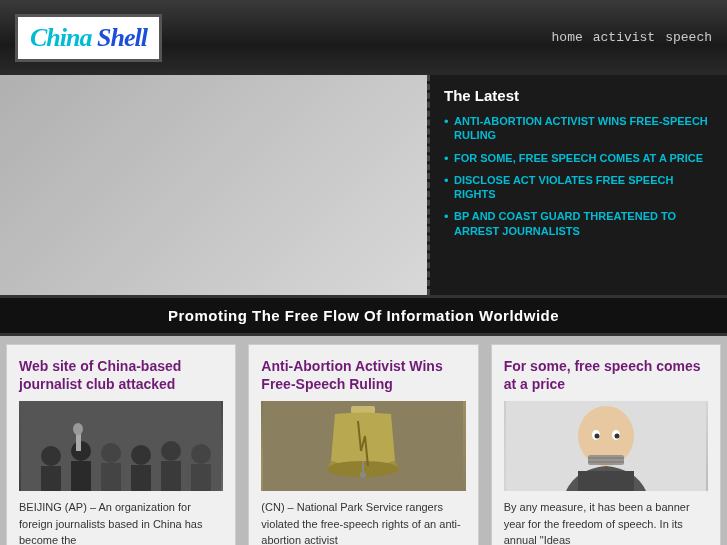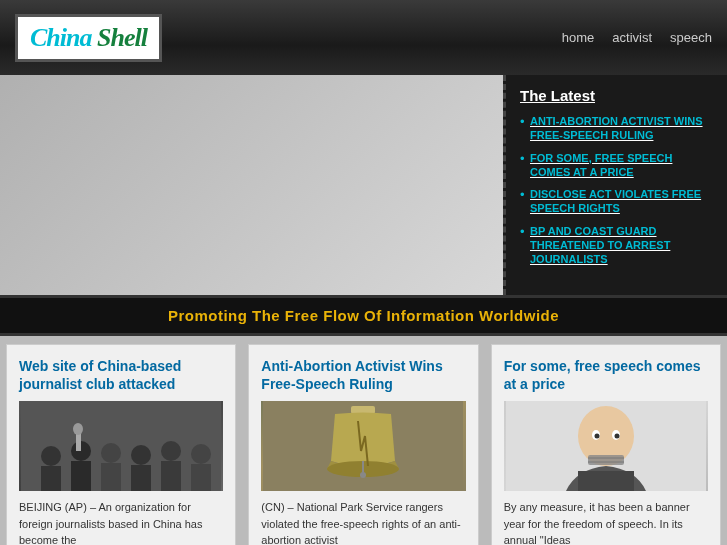--- a/index.html
+++ b/index.html
@@ -21,46 +21,46 @@
       font-size: 26px;
       font-weight: 900;
       font-style: italic;
       letter-spacing: -1px;
       color: #111;
       font-family: Georgia, serif;
     }
     #logo span { color: #00bcd4; }
     #nav {
       display: flex;
-      gap: 18px;
+      gap: 10px;
       align-items: flex-start;
+      font-family: Liberation Mono, monospace;
     }
     #nav a {
       color: #ccc;
       text-decoration: none;
       font-size: 13px;
     }
 
     
     #hero {
       display: flex;
       height: 220px;
       background: #d0d0d0;
     }
     #hero-left {
       flex: 1;
       background: linear-gradient(135deg, #b0b0b0, #d8d8d8);
     }
     #hero-right {
-      width: 224px;
+      width: 300px;
       background: #1a1a1a;
       border-left: 3px dashed #444;
       padding: 12px 14px;
       color: #fff;
-      text-decoration: underline;
     }
     #hero-right h3 {
       font-size: 15px;
       font-weight: bold;
       color: #fff;
       margin-bottom: 10px;
     }
     #latest-list {
       list-style: none;
       padding: 0;
@@ -87,21 +87,21 @@
       display: block;
     }
 
     
     #tagline-bar {
       background: #111;
       border-top: 3px solid #333;
       border-bottom: 3px solid #333;
       text-align: center;
       padding: 9px 0;
-      color: #eab308;
+      color: #ffffff;
       font-size: 15px;
       font-weight: bold;
       letter-spacing: 0.5px;
     }
 
     
     #articles {
       display: flex;
       gap: 0;
       background: #bbb;
@@ -110,21 +110,21 @@
     .article-card {
       flex: 1;
       background: #f0f0f0;
       border: 1px solid #ccc;
       padding: 12px;
       margin: 8px 6px;
     }
     .article-card h4 {
       font-size: 14px;
       font-weight: bold;
-      color: #0369a1;
+      color: #701a75;
       margin-bottom: 8px;
       line-height: 1.3;
     }
     
     .img-placeholder {
       width: 100%;
       height: 90px;
       margin-bottom: 8px;
       display: block;
       overflow: hidden;
@@ -158,21 +158,21 @@
       font-size: 11px;
       color: #333;
       line-height: 1.5;
     }
   </style>
 </head>
 <body>
 
 <div id="header">
   <div id="logo">
-    <span>China</span><span style="color:#fff;"> </span><span style="color:#15803d;">Shell</span>
+    <span>China</span><span style="color:#fff;"> </span><span style="color:#1d4ed8;">Shell</span>
   </div>
   <nav id="nav">
     <a href="#">home</a>
     <a href="#">activist</a>
     <a href="#">speech</a>
   </nav>
 </div>
 
 <div id="hero">
   <div id="hero-left"></div>

